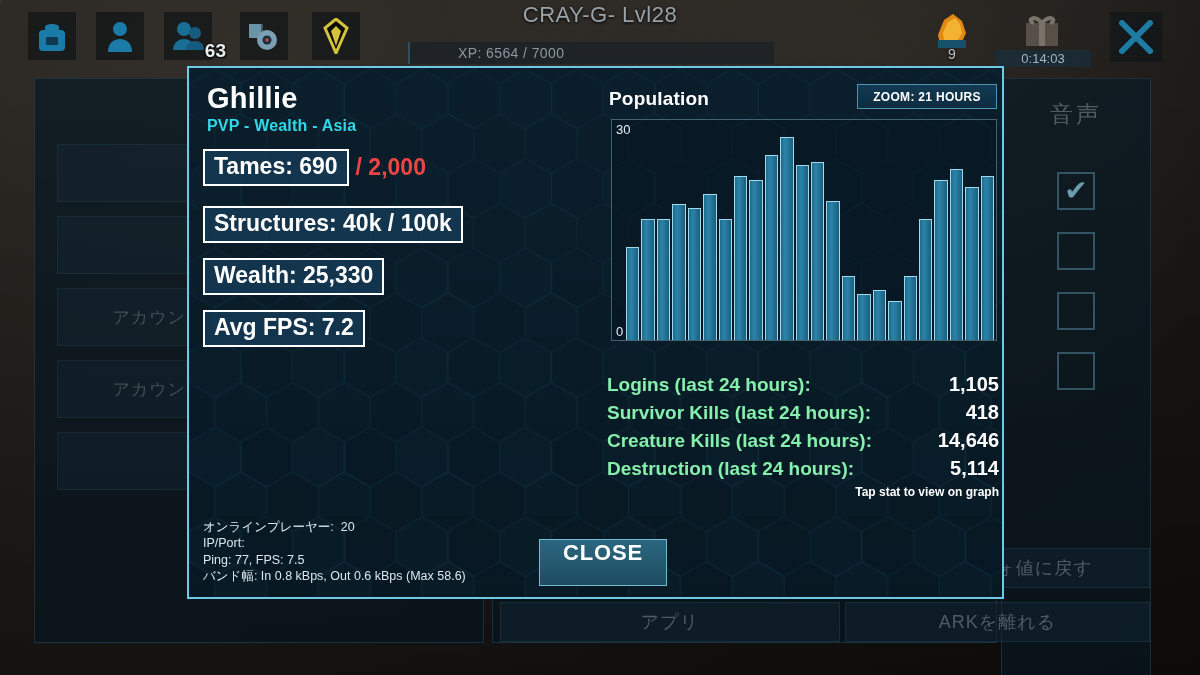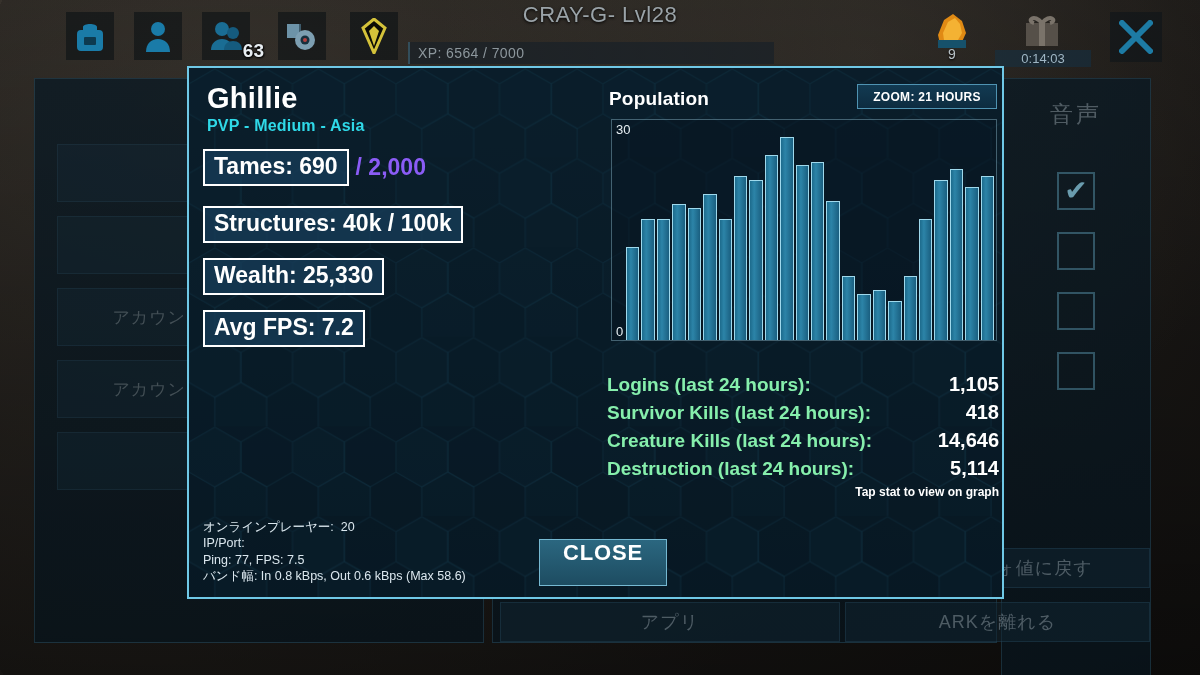--- a/index.html
+++ b/index.html
@@ -28,38 +28,38 @@
   #backdrop::after{
     content:""; position:absolute; inset:0;
     background:linear-gradient(to bottom, rgba(0,0,0,.25), rgba(0,0,0,.55));
   }
 
   
   #hud { position:absolute; left:0; top:0; width:1200px; height:62px; z-index:6; }
   .hud-icon {
     position:absolute; top:12px; width:48px; height:48px;
     background:rgba(8,14,18,.55);
-    display:flex; align-items:center; justify-content:center;margin-left:38px;
+    display:flex; align-items:center; justify-content:center;
   }
   .glyph { display:block; }
   .hud-count {
     position:absolute; bottom:-2px; right:-14px;
     color:#e8eef2; font-size:19px; font-weight:bold;
     text-shadow:1px 1px 2px #000, -1px 0 2px #000;
   }
   #title-block { position:absolute; left:0; right:0; top:2px; text-align:center; }
   #char-title {
     color:#9aa3a8; font-size:22px; letter-spacing:.5px;
     text-shadow:0 1px 3px #000;
   }
   #xp-bar {
     position:absolute; left:408px; top:42px; width:366px; height:22px;
     background:rgba(18,30,40,.55);
     border-left:2px solid rgba(90,160,190,.35);
-    display:flex; align-items:center;
+    display:flex; align-items:center;padding-left:40px;
   }
   #xp-text { color:#8d979d; font-size:14px; padding-left:8px; letter-spacing:.4px; }
 
   #res-icon { position:absolute; left:930px; top:6px; width:44px; height:44px; }
   #res-count {
     position:absolute; left:930px; top:46px; width:44px; text-align:center;
     color:#b9c2c7; font-size:14px; text-shadow:0 1px 2px #000;
   }
   #gift-icon { position:absolute; left:1020px; top:8px; width:44px; height:40px; }
   #gift-timer {
@@ -138,21 +138,21 @@
 
   .stat-line { position:absolute; left:14px; display:flex; align-items:center; }
   .stat-key {
     border:2px solid #ffffff;
     background:rgba(24,62,92,.72);
     color:#ffffff; font-size:23px; font-weight:bold;
     padding:3px 9px 4px 9px; line-height:1.12;
     white-space:nowrap;
   }
   .stat-rest {
-    color:#8b5cf6; font-size:23px; font-weight:bold;
+    color:#ef4444; font-size:23px; font-weight:bold;
     padding-left:7px; white-space:nowrap;
   }
 
   
   #pop-title {
     position:absolute; left:420px; top:20px;
     color:#ffffff; font-size:19px; font-weight:bold; letter-spacing:.2px;text-align:right;
   }
   #zoom-btn {
     position:absolute; left:668px; top:16px; width:140px; height:25px;
@@ -333,21 +333,21 @@
         </pattern>
       </defs>
       <rect width="817" height="533" fill="url(#dg)"></rect>
       <rect width="817" height="533" fill="url(#hex)"></rect>
       <rect width="817" height="533" fill="#071823" opacity=".3"></rect>
     </svg>
   </div>
 
   <div id="dlg-content">
     <div id="server-name">Ghillie</div>
-    <div id="server-meta">PVP - Medium - Asia</div>
+    <div id="server-meta">PVP - Wealth - Asia</div>
 
     <div class="stat-line" style="top:81px">
       <span class="stat-key">Tames: 690</span>
       <span class="stat-rest">/ 2,000</span>
     </div>
     <div class="stat-line" style="top:138px">
       <span class="stat-key">Structures: 40k / 100k</span>
       <span class="stat-rest"></span>
     </div>
     <div class="stat-line" style="top:190px">

